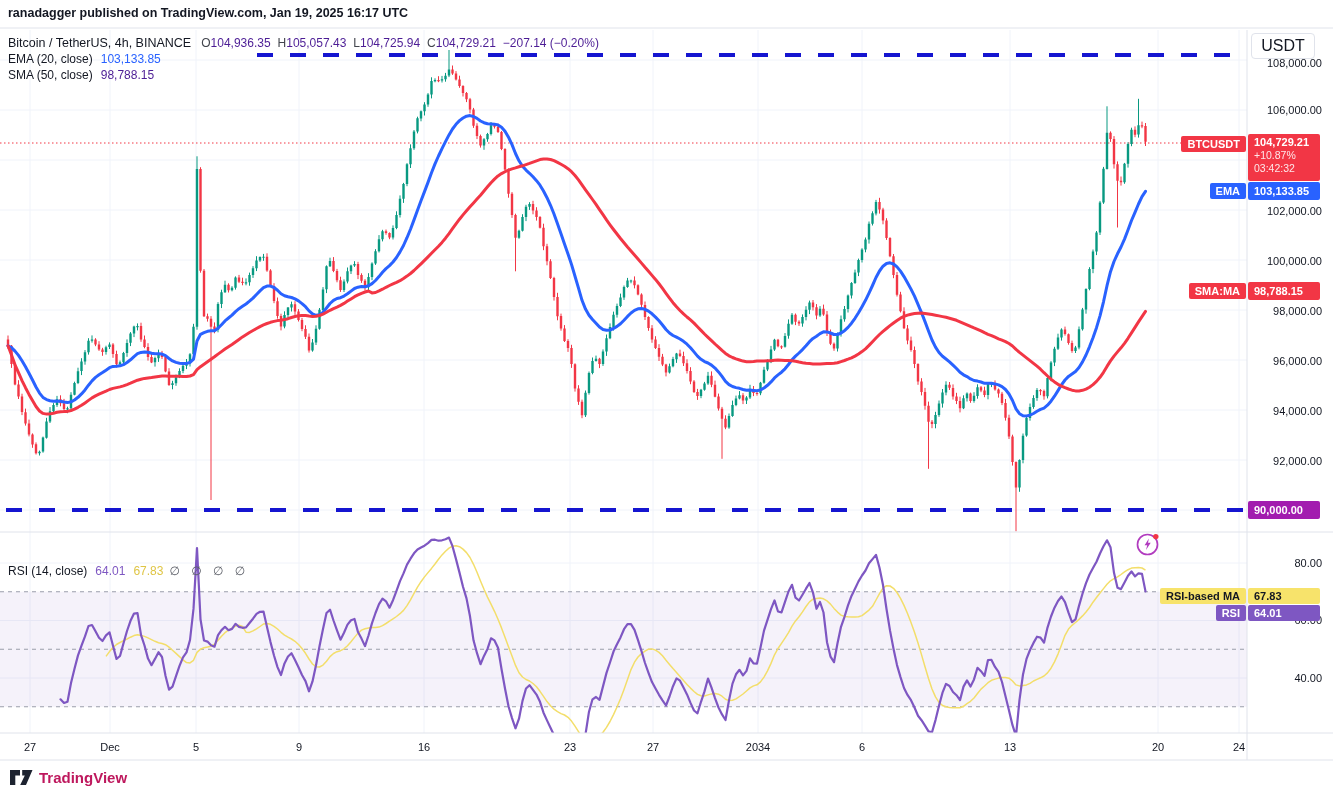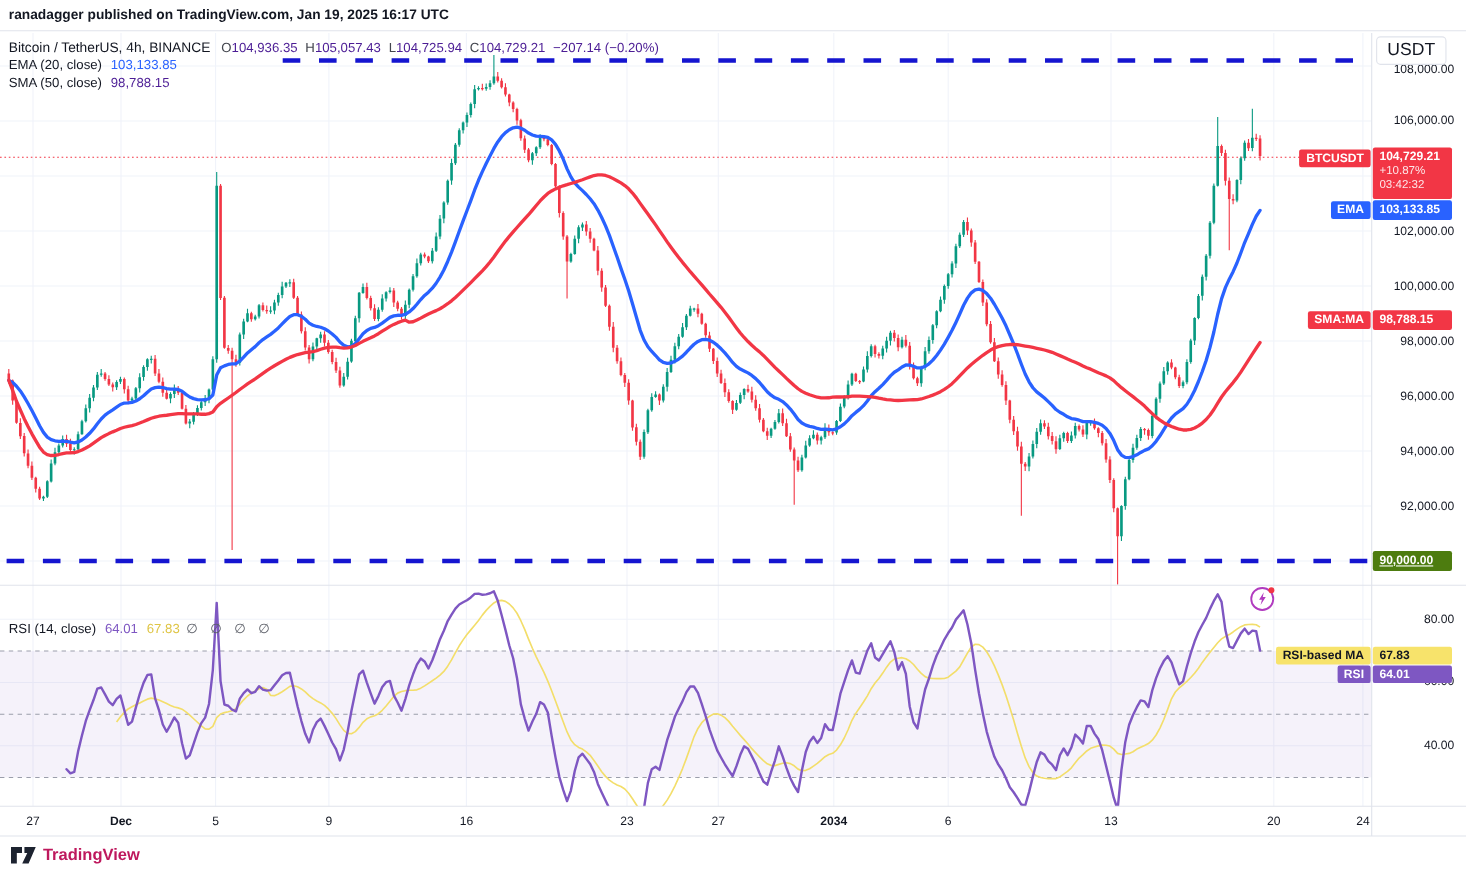--- a/index.html
+++ b/index.html
@@ -18,27 +18,27 @@
   .lg-letter{color:#42454d;}
   .val-red{color:#4c1d95;}
   .val-blue{color:#2962ff;}
   .val-purple{color:#7e57c2;}
   .val-yellow{color:#dfc545;}
   .val-gray{color:#5a5d66;letter-spacing:4px;margin-left:6px;}
   .lg-label{margin-right:8px;}
   
   .pl{position:absolute;left:1249px;width:73px;text-align:right;font-size:11px;color:#131722;z-index:2;}
   .tl{position:absolute;top:741px;transform:translateX(-50%);font-size:11px;color:#131722;z-index:2;}
-  .tl.b{font-weight:700;}
+  .tl.b{font-weight:400;}
   
   .axis-badge{left:1248px;width:72px;box-sizing:border-box;border-radius:2px;color:#fff;
               font-size:11px;padding:2px 0 2px 6px;z-index:4;line-height:13px;}
   .bg-red{background:#f23645;}
   .bg-blue{background:#2962ff;}
-  .bg-navy{background:#4d7c0f;text-decoration:underline;}
+  .bg-navy{background:#a21caf;}
   .bg-yellow{background:#f7e36b;color:#131722;}
   .bg-purple{background:#7e57c2;}
   .b-bold{font-weight:700;}
   .b-sub{font-weight:400;font-size:10.5px;color:rgba(255,255,255,.88);}
   
   .float-label{right:87px;height:16px;line-height:16px;border-radius:2px;padding:0 6px;
                font-size:11px;font-weight:700;color:#fff;z-index:4;}
   
   #usdt-btn{left:1251px;top:33px;width:62px;height:24px;line-height:24px;text-align:center;
             background:#fff;border:1px solid #e0e3eb;border-radius:4px;font-size:16px;

